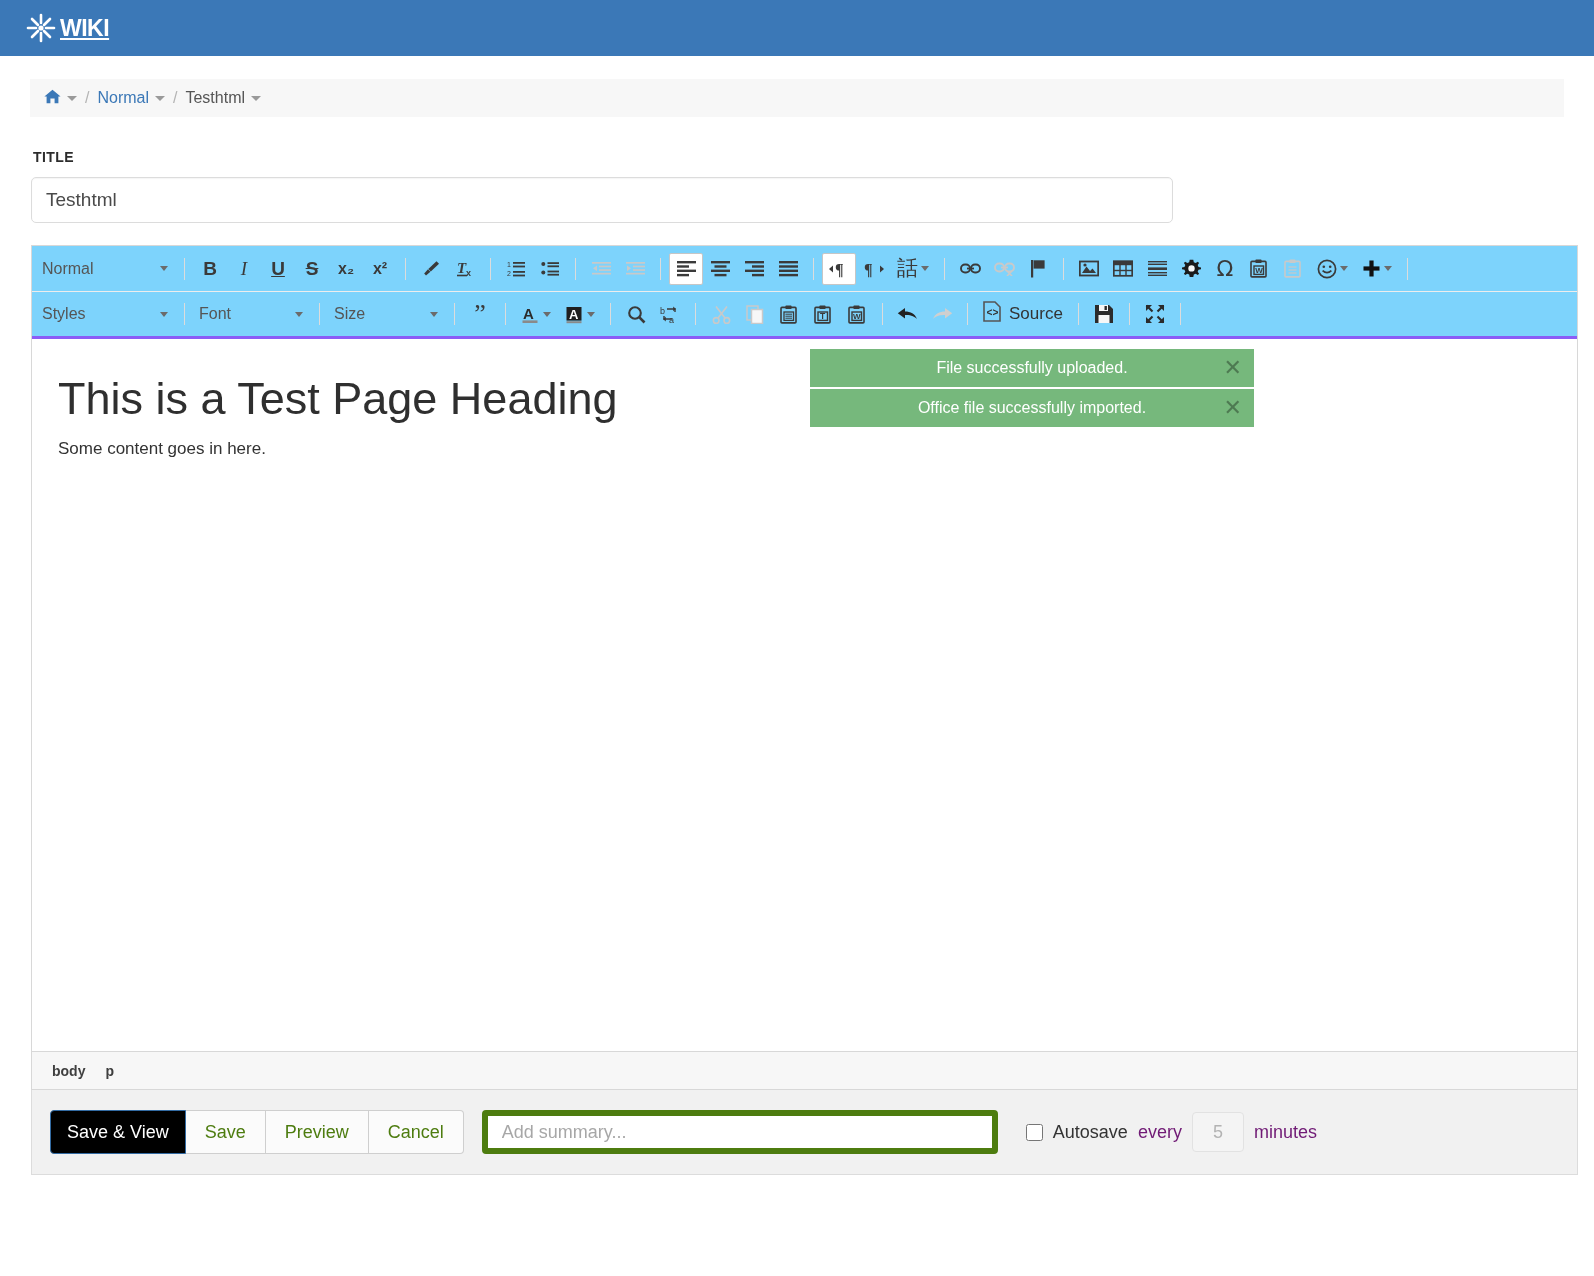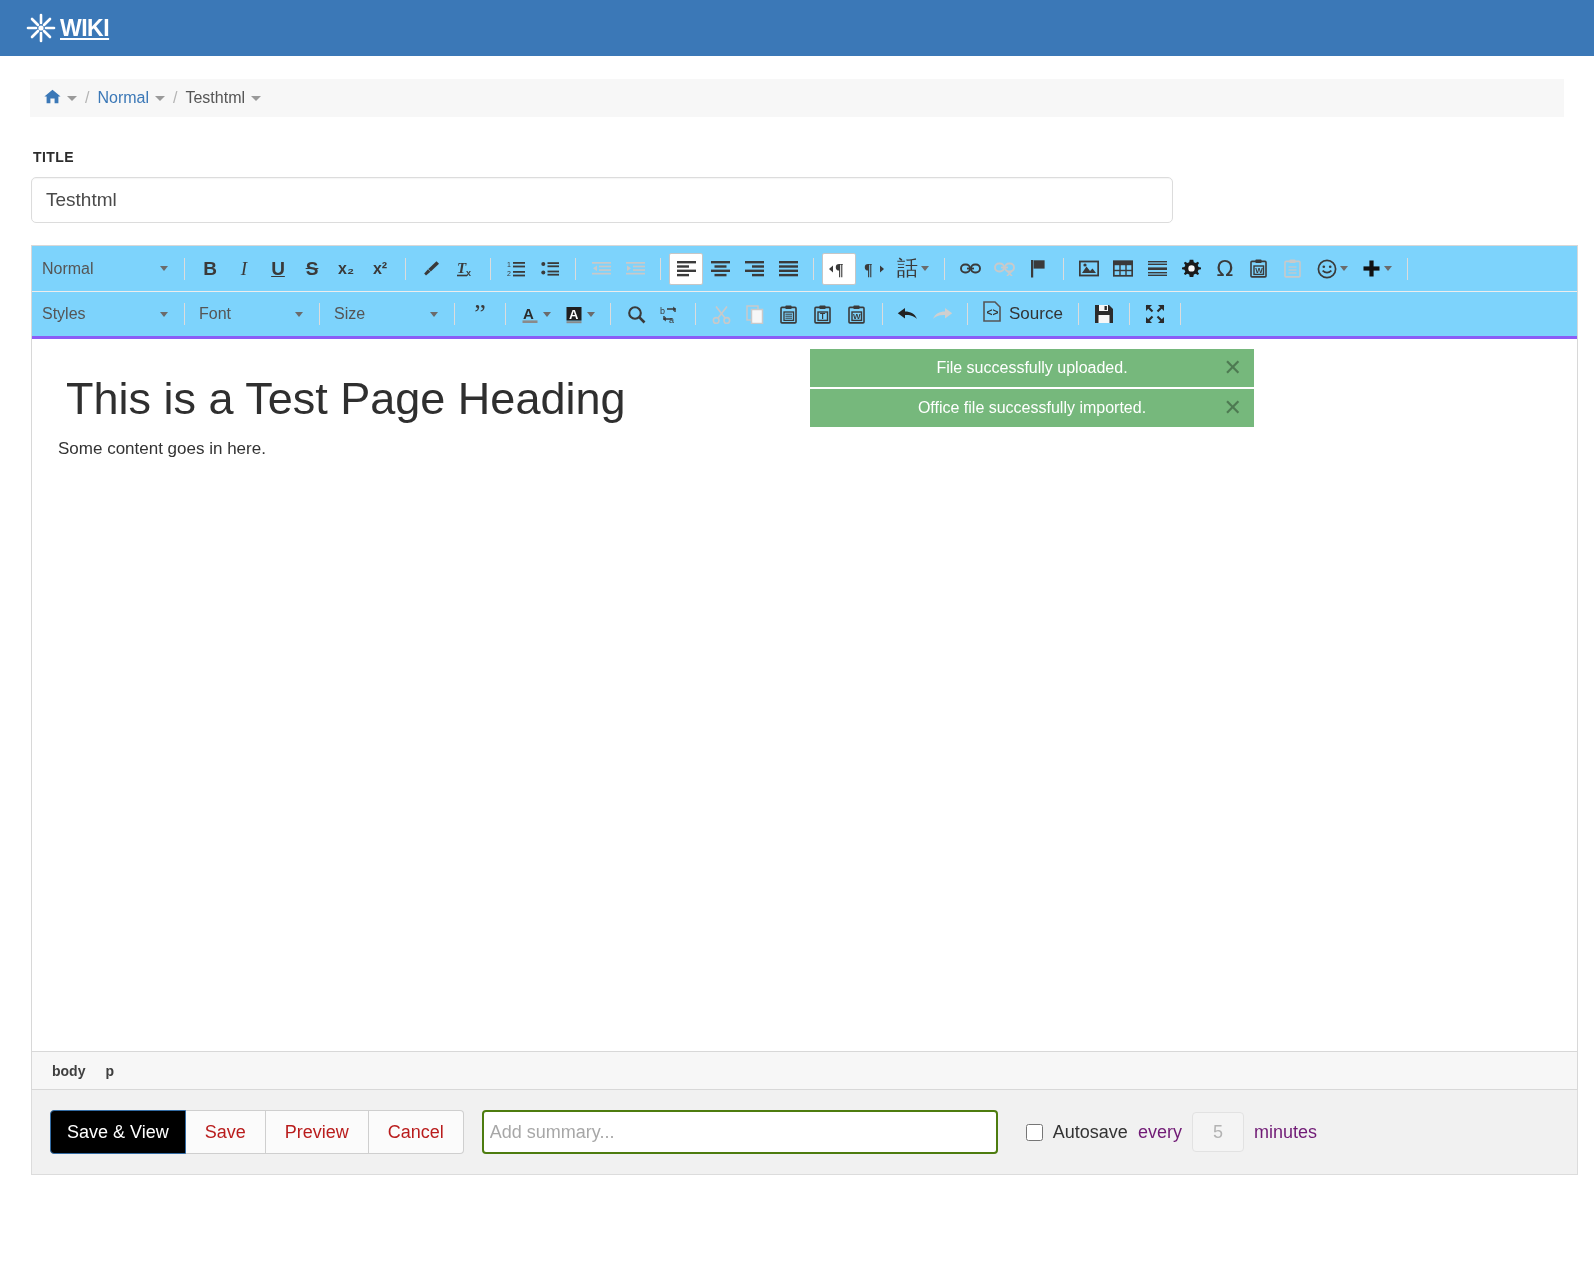--- a/index.html
+++ b/index.html
@@ -163,21 +163,21 @@
   .surface {
     position: relative;
     height: 712px;
     background: #ffffff;
     padding: 34px 26px 0 26px;
   }
   .doc-h1 {
     font-size: 45px;
     font-weight: 400;
     color: #2f2f2f;
-    margin: 0 0 14px 8px;
+    margin: 0 0 14px 0;
     line-height: 1.15;
   }
   .doc-p {
     font-size: 17px;
     color: #333333;
     margin: 0;
   }
 
   
   .notifs {
@@ -238,39 +238,39 @@
   .fbtn {
     height: 44px;
     padding: 16px 19px;
     display: flex;
     align-items: center;
     justify-content: center;
     font-size: 18px;
     background: #fbfbfb;
     border: 1px solid #cfcfcf;
     border-left-width: 0;
-    color: #b91c1c;
+    color: #4d7c0f;
     cursor: default;
   }
   .fbtn:first-child { border-left-width: 1px; border-radius: 4px 0 0 4px; }
   .fbtn:last-child { border-radius: 0 4px 4px 0; }
   .fbtn.primary {
     background: #000000;
     border-color: #336ba3;
     color: #ffffff;
     padding: 0 16px;
   }
   .summary-input {
     margin-left: 18px;
     width: 516px;
     height: 44px;
-    border: 2px solid #4d7c0f;
+    border: 6px solid #4d7c0f;
     border-radius: 4px;
     background: #ffffff;
-    padding: 0 6px;
+    padding: 0 14px;
     font-family: "Liberation Sans", sans-serif;
     font-size: 18px;
     color: #444444;
   }
   .summary-input::placeholder { color: #a7a7a7; }
   .autosave {
     display: flex;
     align-items: center;
     margin-left: 28px;
     font-size: 18px;

